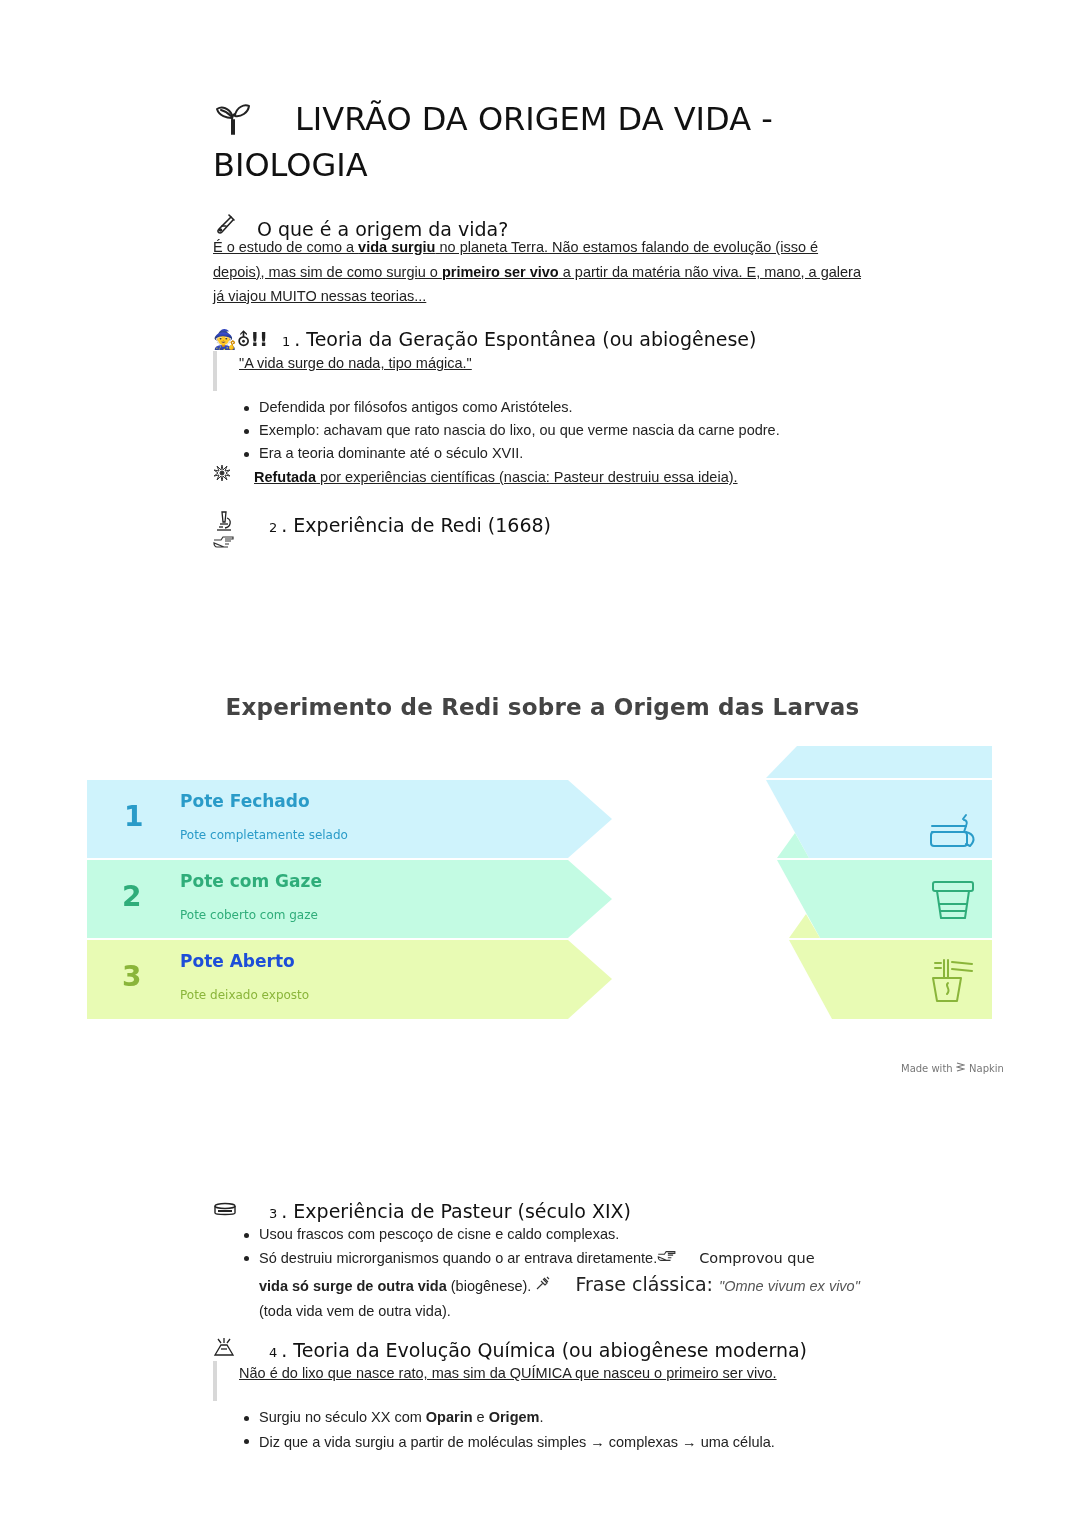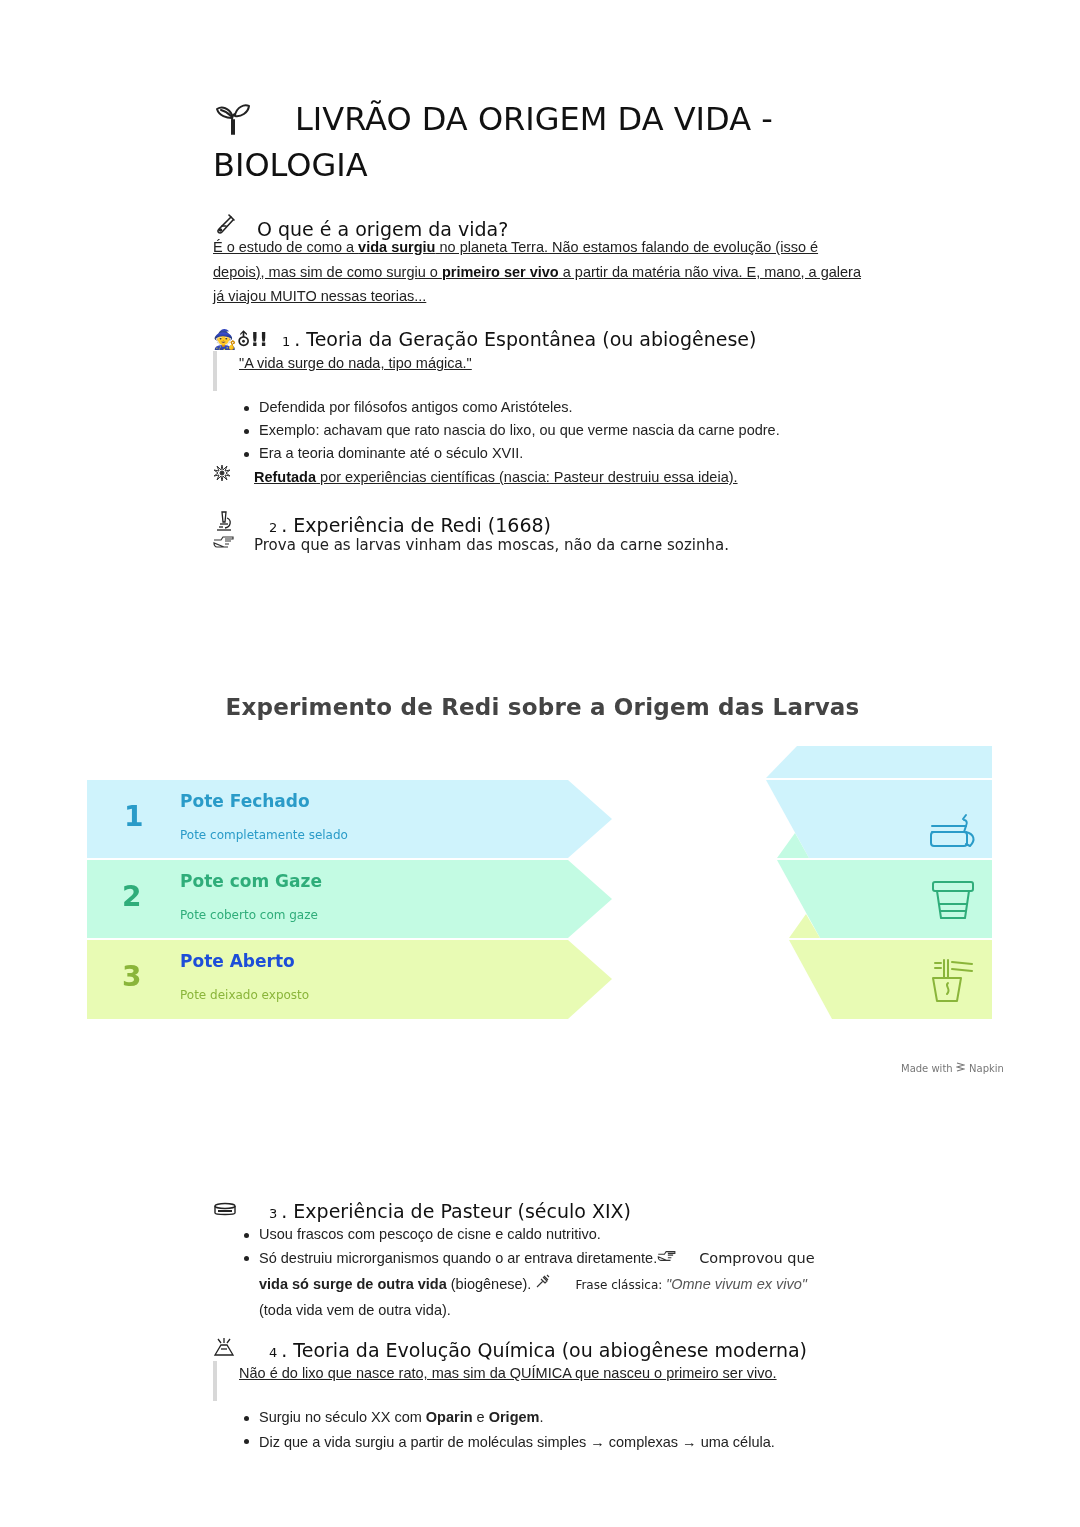--- a/index.html
+++ b/index.html
@@ -82,21 +82,21 @@
         <path d="M14 8 C19 10 18 17 12 18"></path>
         <path d="M6 17 L10 17"></path>
     </svg>
   </span><span class="num">2</span><span>. Experiência de Redi (1668)</span>
 </div>
 <div class="abs" style="left:213px; top:533px; font-size:15px; line-height:22px; color:#222; white-space:nowrap;">
   <span class="emoji" style="width:41px;">
     <svg width="22" height="16" viewBox="0 0 22 16" fill="none" stroke="#333" stroke-width="1.2">
       <path d="M1 6 L8 6 L10 3 L20 3 L20 5 L12 5 M12 7 L18 7 M12 10 L16 10 M11 13 L15 13 L4 13 C2 13 1 11 1 9 Z"></path>
     </svg>
-  </span><span>Prova que as larvas vinham das moscas, não da carne sozinha.</span>
+  </span>
 </div>
 
 <div class="abs diagram-title">Experimento de Redi sobre a Origem das Larvas</div>
 
 <svg class="abs" style="left:0; top:740px;" width="1080" height="290">
 
   <polygon points="87,40 568,40 612,79 568,118 87,118" fill="#cff3fc"></polygon>
   <polygon points="87,120 568,120 612,159 568,198 87,198" fill="#c3fbe3"></polygon>
   <polygon points="87,200 568,200 612,239 568,279 87,279" fill="#e8fbb4"></polygon>
 
@@ -157,27 +157,27 @@
 <div class="abs h2" style="left:213px; top:1199px;">
   <span class="emoji" style="width:56px;">
     <svg width="24" height="16" viewBox="0 0 24 16" fill="none" stroke="#222" stroke-width="1.4">
       <ellipse cx="12" cy="4" rx="10" ry="2.5"></ellipse>
         <path d="M2 4 L2 11 C2 13 22 13 22 11 L22 4"></path>
         <path d="M5 9 L19 9" stroke-width="2"></path>
     </svg>
   </span><span class="num">3</span><span>. Experiência de Pasteur (século XIX)</span>
 </div>
 <ul class="abs bl" style="left:243px; top:1223px; width:625px;">
-  <li>Usou frascos com pescoço de cisne e caldo nutritivo.</li>
+  <li>Usou frascos com pescoço de cisne e caldo complexas.</li>
   <li style="line-height:25.5px;">
     <span>Só destruiu microrganismos quando o ar entrava diretamente.</span><span style="display:inline-block; width:42px;"><svg width="20" height="14" viewBox="0 0 22 16" fill="none" stroke="#333" stroke-width="1.2">
           <path d="M1 6 L8 6 L10 3 L20 3 L20 5 L12 5 M12 7 L18 7 M12 10 L16 10 M11 13 L15 13 L4 13 C2 13 1 11 1 9 Z"></path>
         </svg></span><span style="font-family:'DejaVu Sans',sans-serif; font-size:14.5px;">Comprovou que</span><br><b>vida só surge de outra vida</b><span> (biogênese).</span><span style="display:inline-block; width:40px; padding-left:4px;"><svg width="16" height="16" viewBox="0 0 16 16" fill="none" stroke="#333" stroke-width="1.1">
           <path d="M2 14 L8 8 M6 6 L10 10 M8 4 L12 8 L10 10 M9 3 L13 7 M12 2 L14 4"></path>
-        </svg></span><span style="font-family:'DejaVu Sans',sans-serif; font-size:12px;">Frase clássica: </span><i style="color:#555;">"Omne vivum ex vivo"</i><br><span>(toda vida vem de outra vida).</span>
+        </svg></span><span style="font-family:'DejaVu Sans',sans-serif; font-size:19px;">Frase clássica: </span><i style="color:#555;">"Omne vivum ex vivo"</i><br><span>(toda vida vem de outra vida).</span>
   </li>
 </ul>
 
 <div class="abs h2" style="left:213px; top:1337px;">
   <span class="emoji" style="width:56px;">
     <svg width="22" height="20" viewBox="0 0 22 20" fill="none" stroke="#222" stroke-width="1.3">
       <path d="M2 18 L8 8 L14 8 L20 18 Z"></path>
         <path d="M11 6 L11 1 M8 6 L5 2 M14 6 L17 2"></path>
         <path d="M8 12 L14 12"></path>
     </svg>

